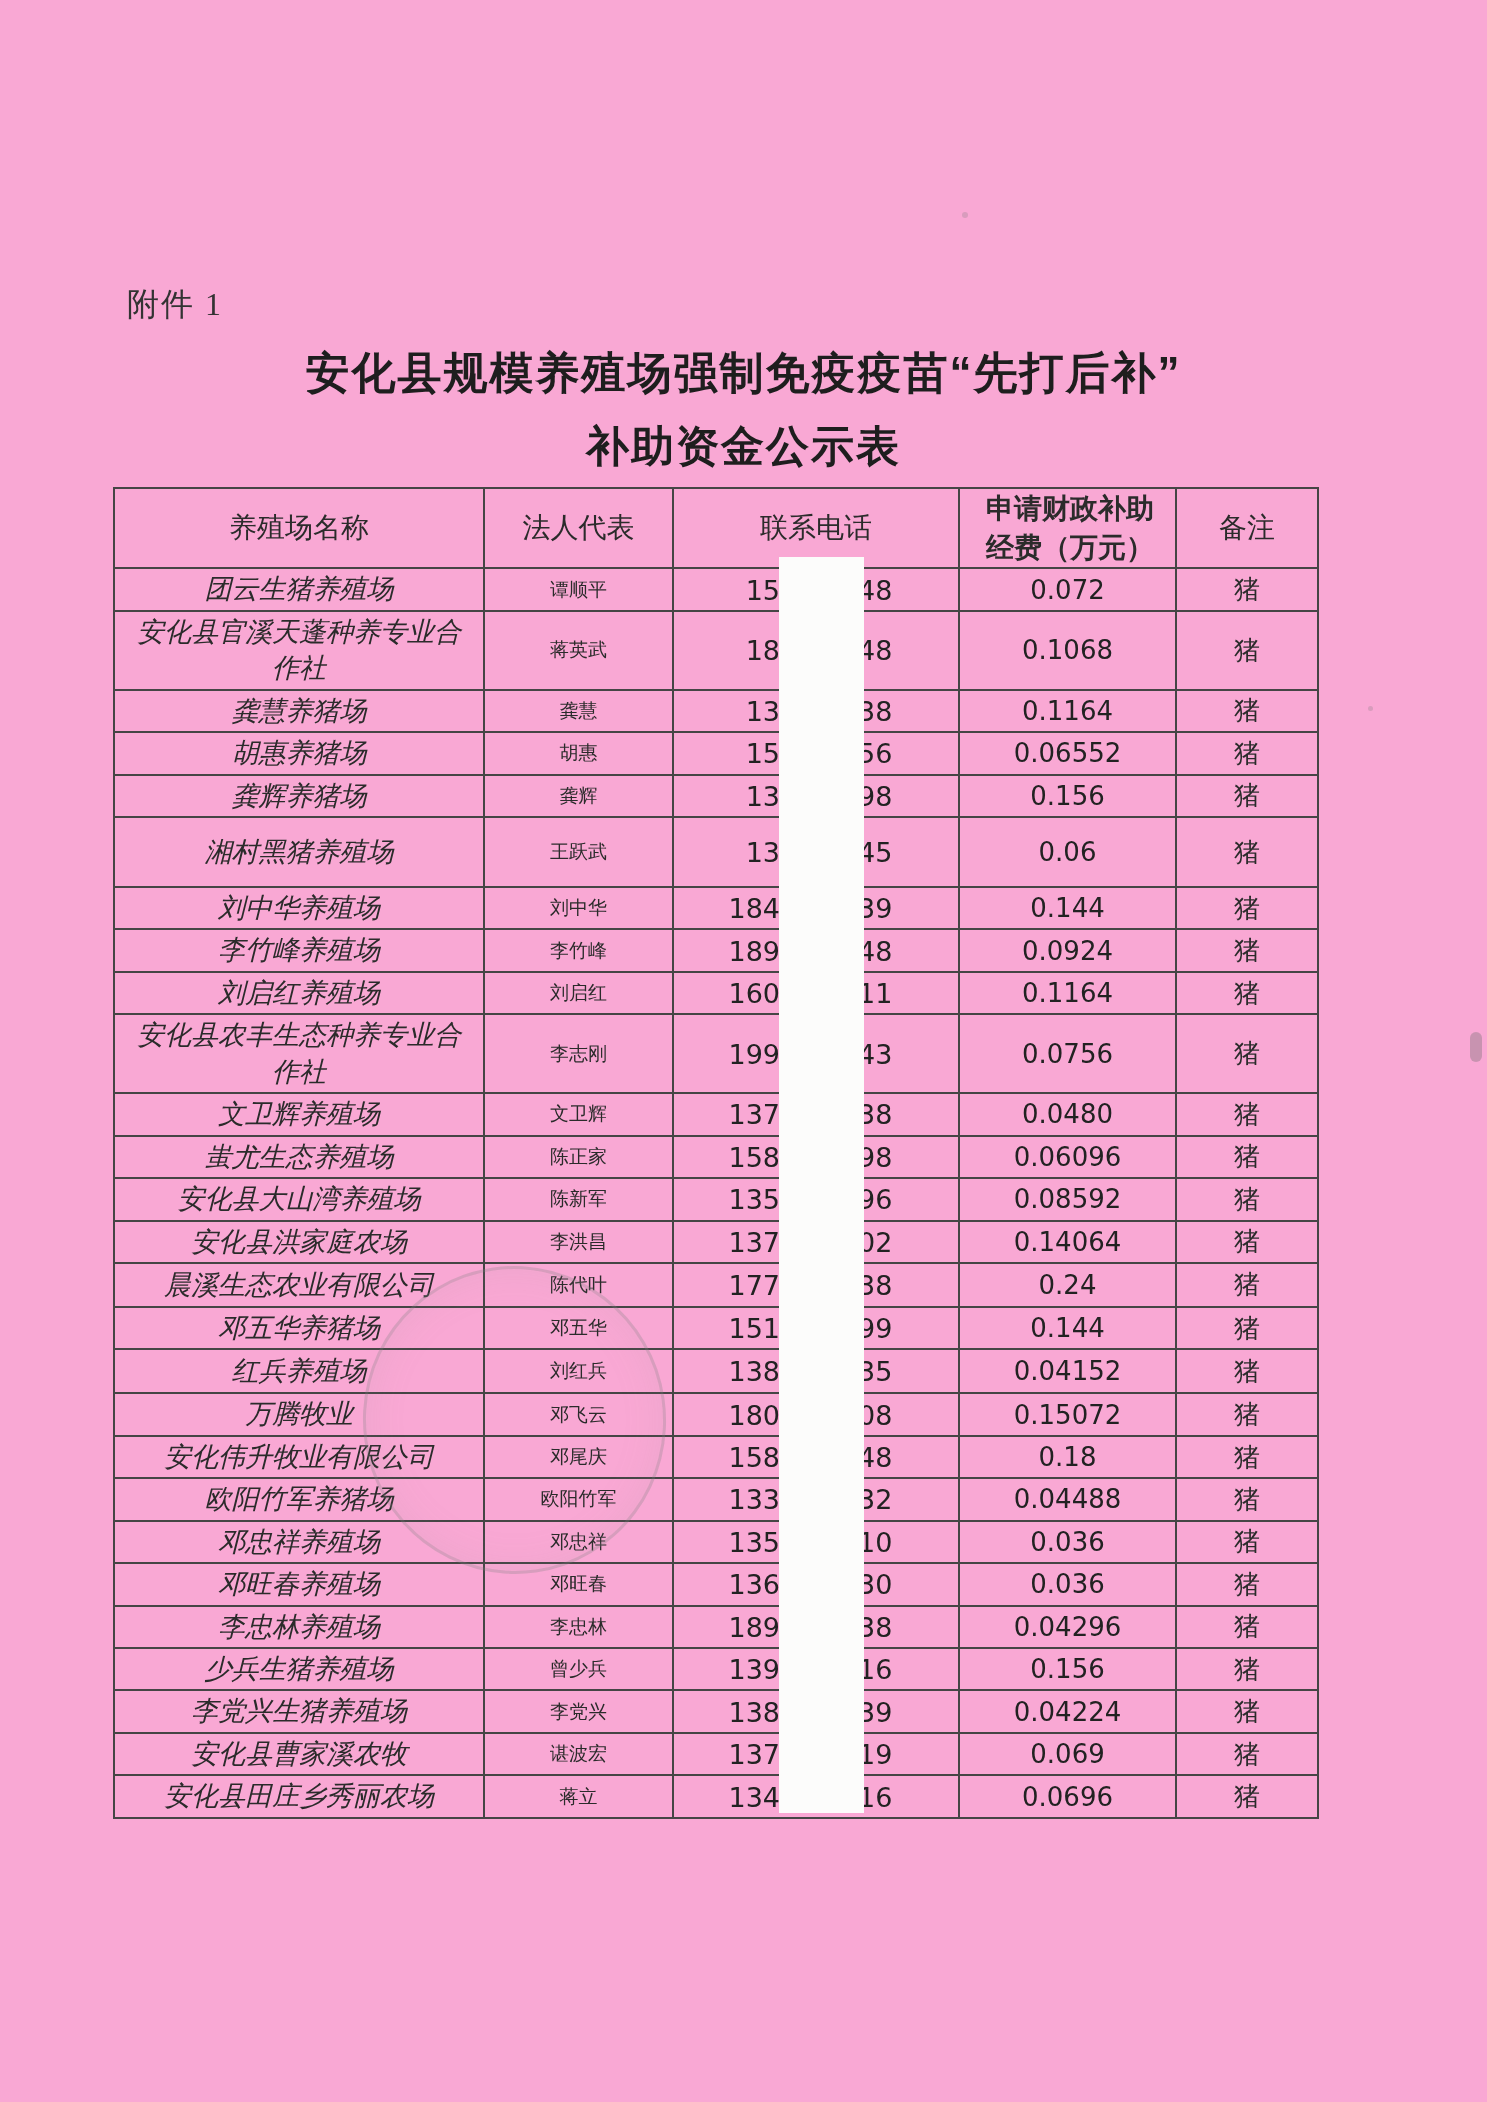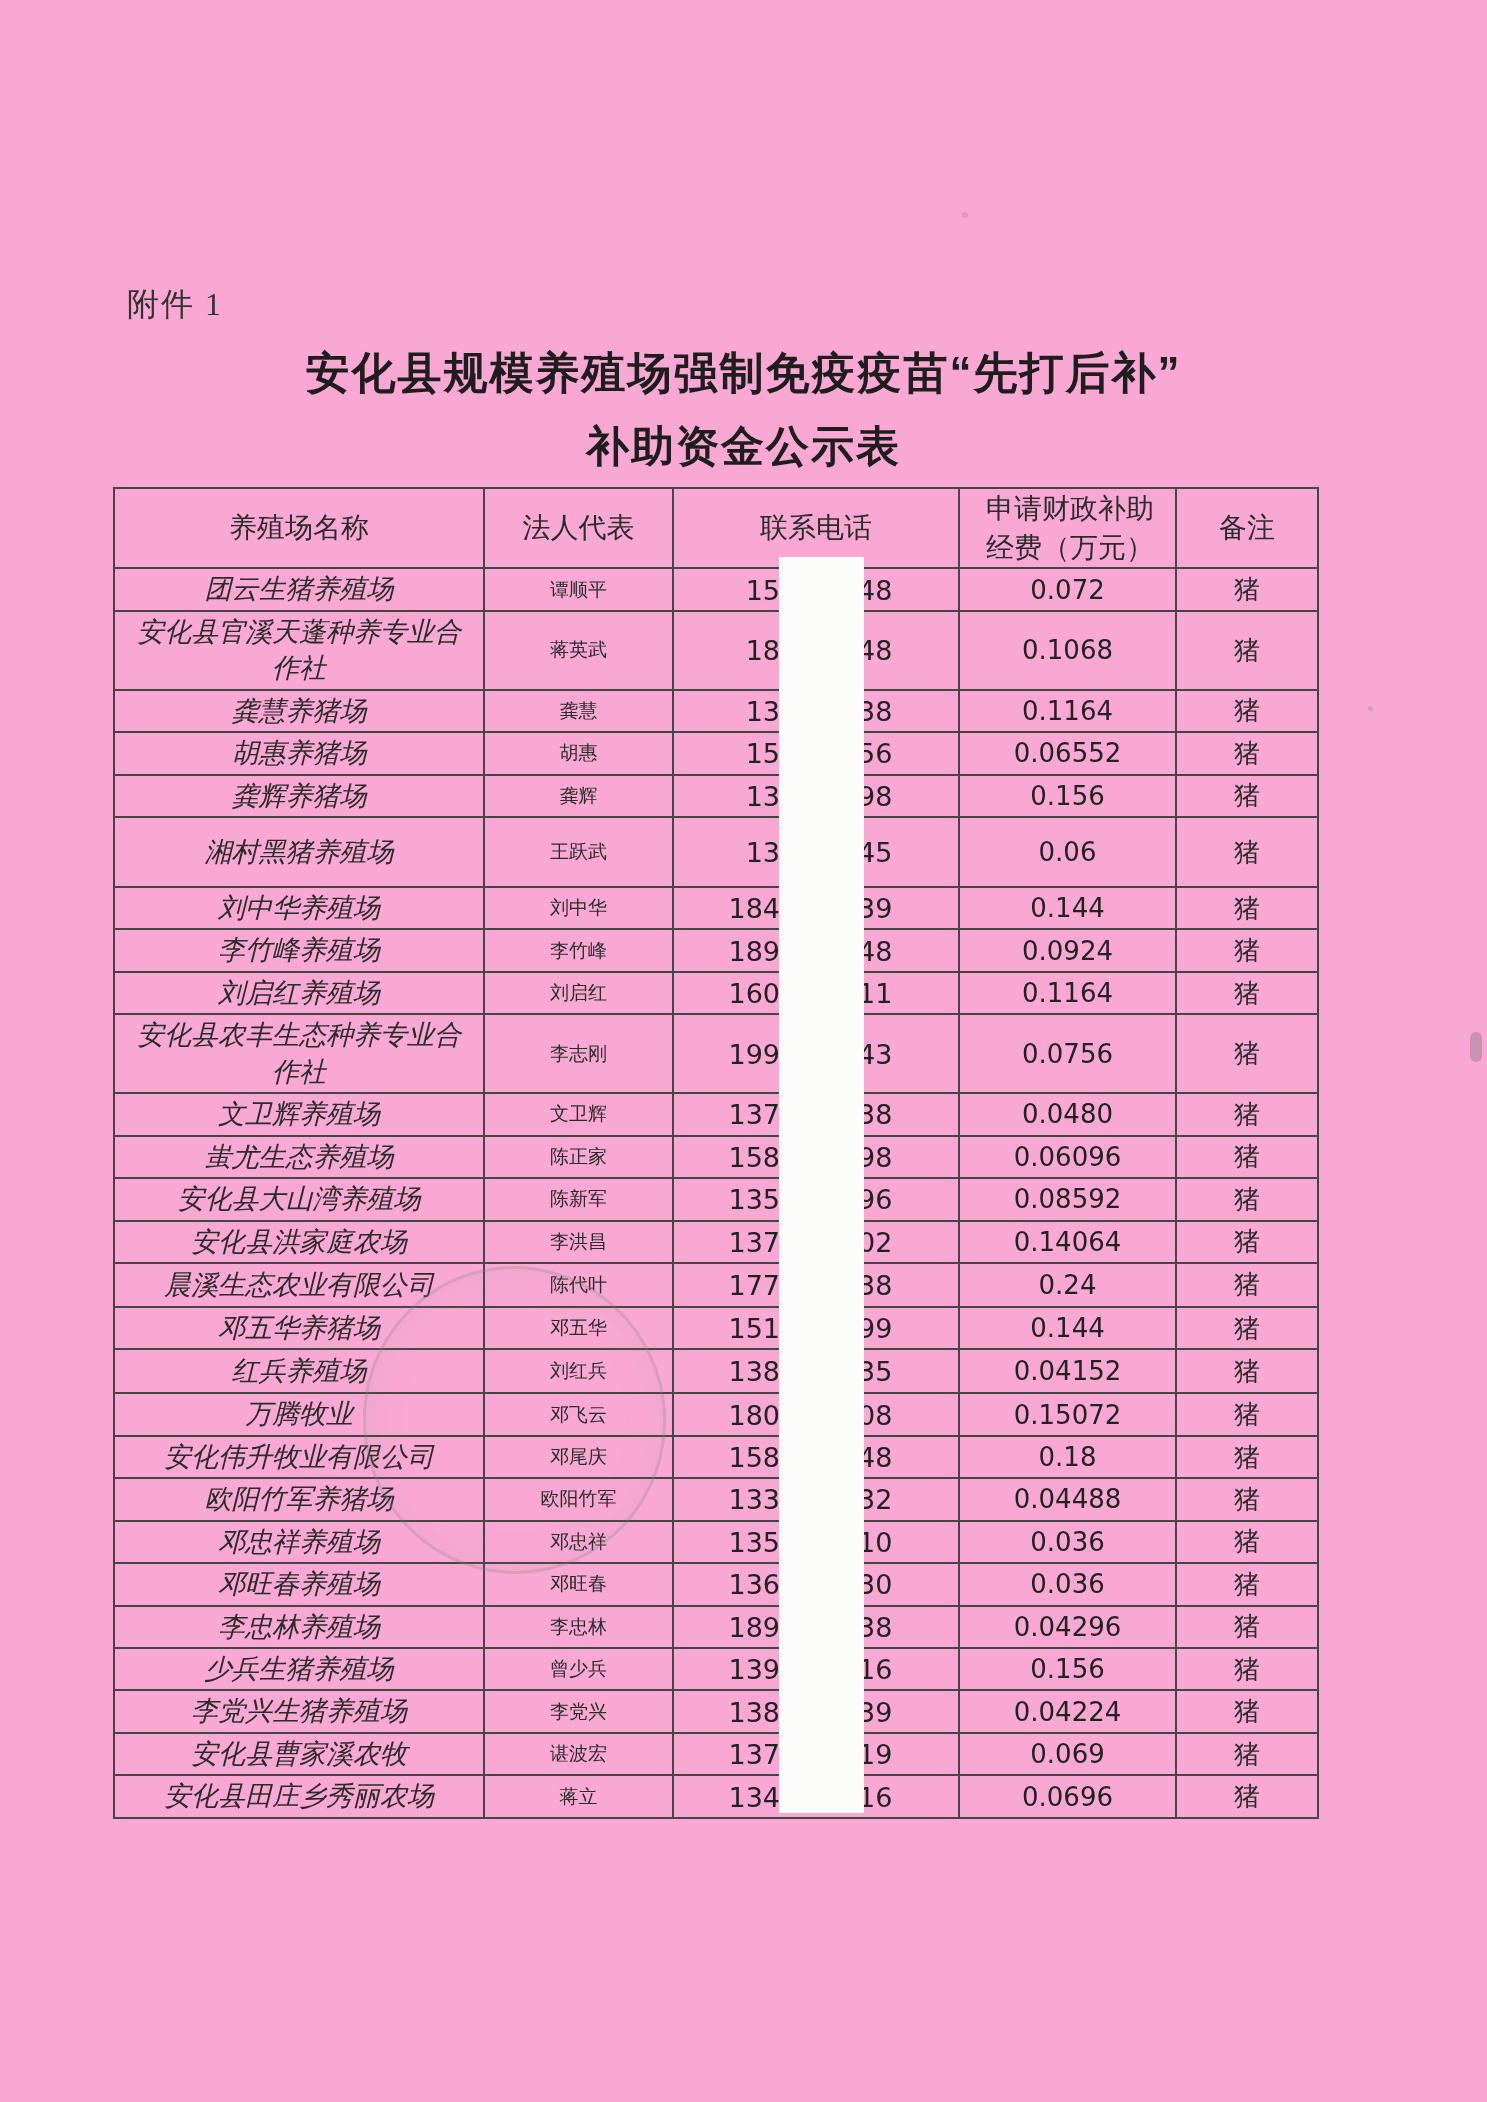--- a/index.html
+++ b/index.html
@@ -28,21 +28,21 @@
   .table-wrap{position:absolute;left:113px;top:487px;width:1204px;}
   table{border-collapse:collapse;table-layout:fixed;width:100%;}
   th,td{
     border:2px solid #454545;
     padding:0;text-align:center;vertical-align:middle;
     font-weight:400;color:#2b2b2b;
   }
   thead tr{height:75px;}
   th{font-size:28px;}
   .th-subsidy{text-align:left;padding-left:26px;line-height:1.4;}
-  .th-subsidy span{display:block;}
+  .th-subsidy span{display:block;font-weight:bold;}
   .c-name{font-size:27px;line-height:1.35;padding:2px 14px;font-style:italic;}
   .c-rep{font-size:19px;}
   .c-phone{position:relative;}
   .c-phone .pl,.c-phone .pr{
     position:absolute;top:50%;transform:translateY(-50%);
     font-family:"DejaVu Sans",sans-serif;font-size:27px;color:#222;
     white-space:nowrap;
   }
   .c-phone .pl{left:14px;width:92px;text-align:right;}
   .c-phone .pr{left:184px;}

